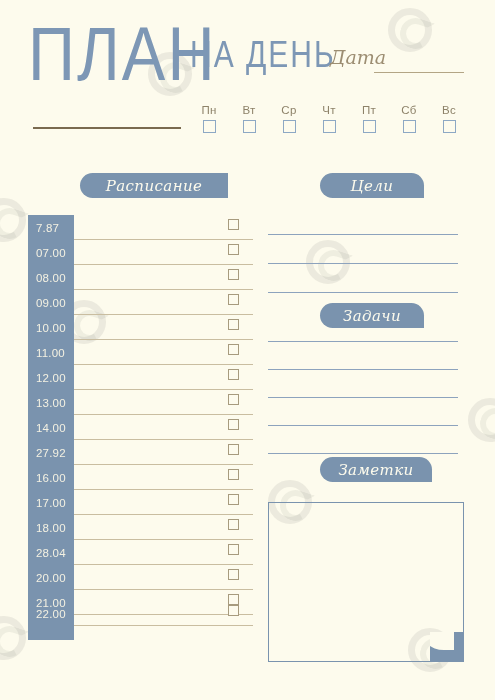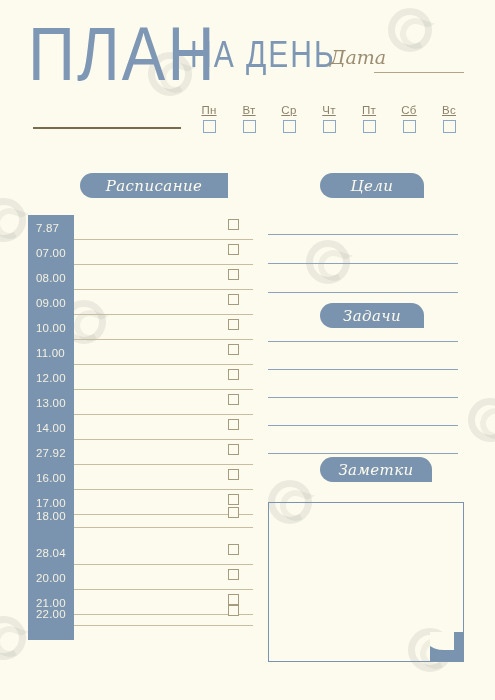--- a/index.html
+++ b/index.html
@@ -62,21 +62,20 @@
     position: absolute; left: 33px; top: 127px;
     width: 148px; height: 2px; background: #7a6a4f;
   }
 
   
   .weekdays { position: absolute; left: 192px; top: 104px; width: 280px; height: 42px; }
   .wd { position: absolute; width: 34px; text-align: center; }
   .wd-label {
     font-size: 11.5px; color: #8d8269; line-height: 13px;
     letter-spacing: .3px;
-    text-decoration: underline;
   }
   .wd-box {
     width: 13px; height: 13px; margin: 3px auto 0;
     border: 1.5px solid #8da8c4; background: #fdfbed;
   }
 
   
   .banner {
     position: absolute; height: 25px;
     background: #7a93ae;
@@ -273,21 +272,21 @@
       <div class="srow" style="top: 250px; text-decoration: underline;">
         <div class="time">16.00</div>
         <div class="line"></div>
         <div class="cbox"></div>
       </div>
       <div class="srow" style="top: 275px;">
         <div class="time">17.00</div>
         <div class="line"></div>
         <div class="cbox"></div>
       </div>
-      <div class="srow" style="top: 288px;">
+      <div class="srow" style="top: 300px;">
         <div class="time">18.00</div>
         <div class="line"></div>
         <div class="cbox"></div>
       </div>
       <div class="srow" style="top: 325px;">
         <div class="time">28.04</div>
         <div class="line"></div>
         <div class="cbox"></div>
       </div>
       <div class="srow" style="top: 350px;">

